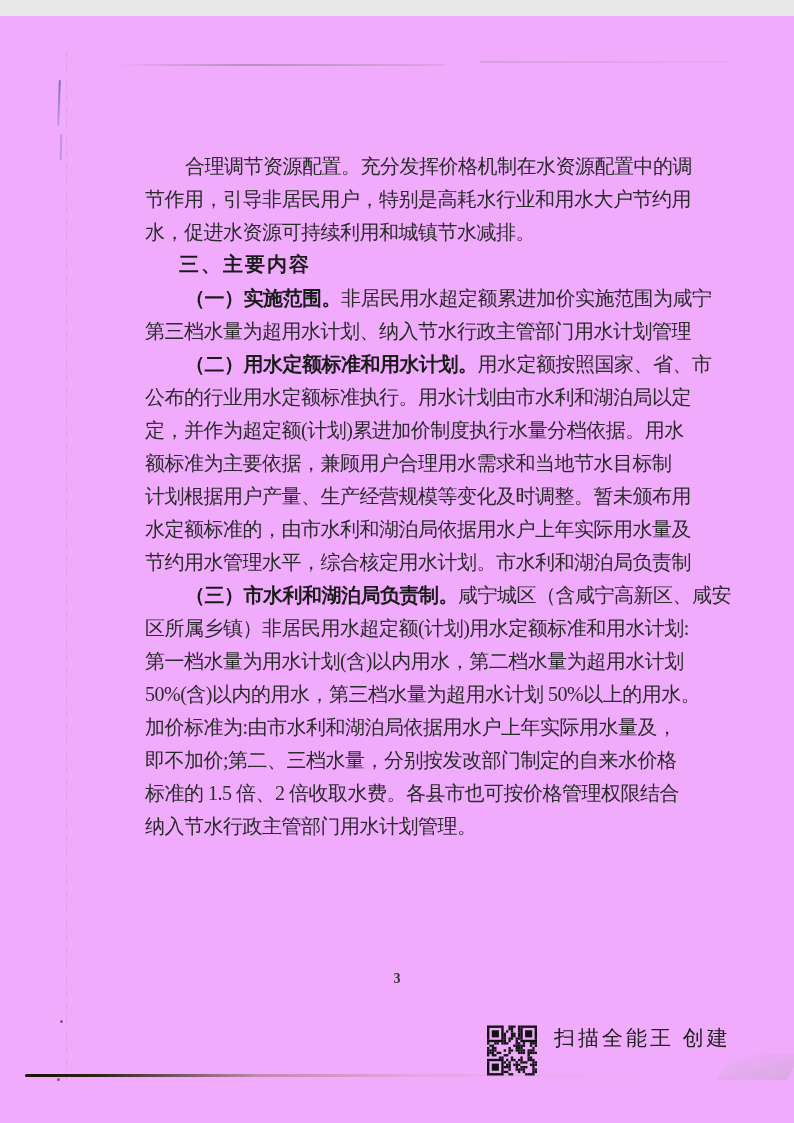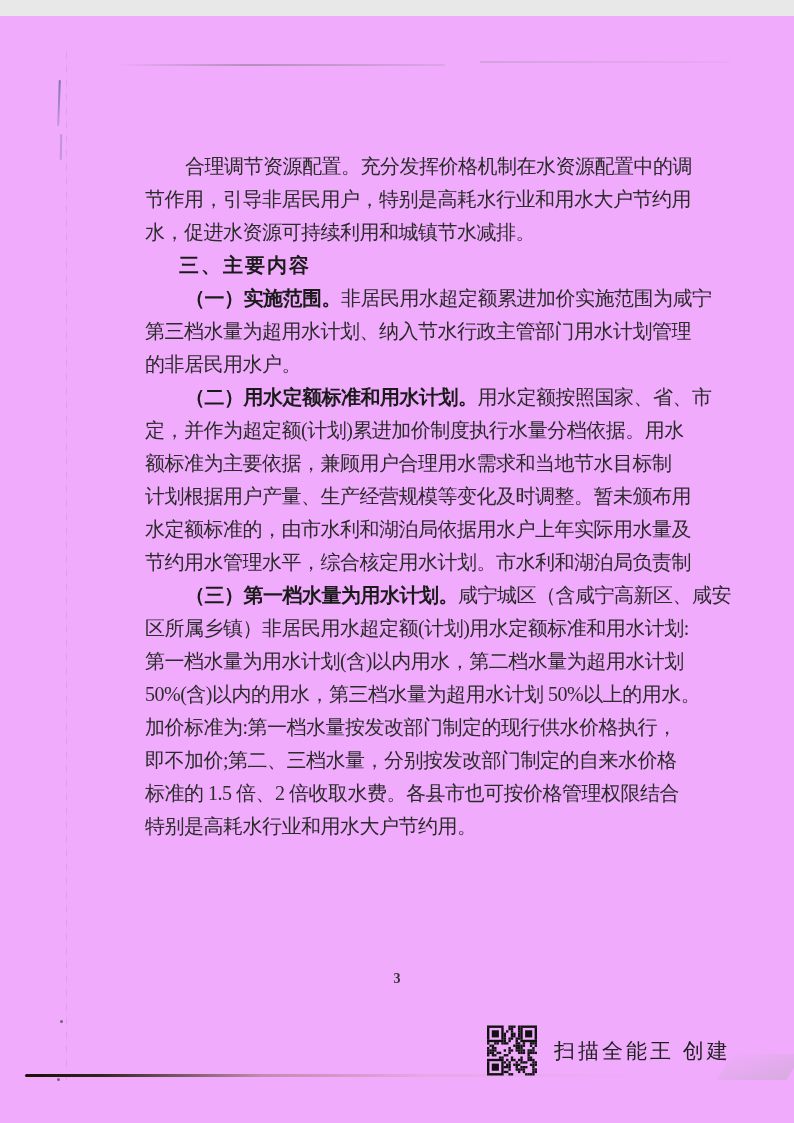--- a/index.html
+++ b/index.html
@@ -18,32 +18,32 @@
     width:545px;
     font-size:20px;
     line-height:33px;
     letter-spacing:-0.5px;
     color:#2b2b2b;
     text-align:justify;
   }
   .line { white-space:nowrap; height:33px; }
   .line.indent { padding-left:40px; }
   .seg.bold { font-weight:700; color:#1a1a1a; }
-  .line.heading { font-family:Liberation Serif, serif; font-weight:700; color:#111; letter-spacing:2px; padding-left:34px; }
+  .line.heading { font-family:Liberation Mono, monospace; font-weight:700; color:#111; letter-spacing:2px; padding-left:34px; }
   
   .page-number {
     position:absolute; left:0; right:0; top:955px;
     text-align:center;
     font-size:14px; font-weight:700; color:#333;
     font-family:"Liberation Serif", serif;
   }
   
   .watermark {
     position:absolute; left:487px; top:1008px;
-    display:flex; align-items:center;
+    display:flex; 
   }
   .qr { width:50px; height:53px; display:block; }
   .wm-label {
     margin-left:17px;
     font-size:21px; color:#1f1f1f;
     font-family:"Liberation Sans", sans-serif;
     letter-spacing:3px;
     white-space:nowrap;
   }
   
@@ -100,35 +100,35 @@
   <div class="speck" style="left:60px; top:1004px;"></div>
   <div class="speck" style="left:57px; top:1062px;"></div>
 
   <div class="doc-text" id="doc-text">
       <div class="line indent"><span class="seg">合理调节资源配置。充分发挥价格机制在水资源配置中的调</span></div>
       <div class="line"><span class="seg">节作用，引导非居民用户，特别是高耗水行业和用水大户节约用</span></div>
       <div class="line"><span class="seg">水，促进水资源可持续利用和城镇节水减排。</span></div>
       <div class="line indent heading"><span class="seg bold">三、主要内容</span></div>
       <div class="line indent"><span class="seg bold">（一）实施范围。</span><span class="seg">非居民用水超定额累进加价实施范围为咸宁</span></div>
       <div class="line"><span class="seg">第三档水量为超用水计划、纳入节水行政主管部门用水计划管理</span></div>
-      <div class="line"><span class="seg">的非居民用水户。</span></div>
       <div class="line indent"><span class="seg bold">（二）用水定额标准和用水计划。</span><span class="seg">用水定额按照国家、省、市</span></div>
+      <div class="line"><span class="seg">公布的行业用水定额标准执行。用水计划由市水利和湖泊局以定</span></div>
       <div class="line"><span class="seg">定，并作为超定额(计划)累进加价制度执行水量分档依据。用水</span></div>
       <div class="line"><span class="seg">额标准为主要依据，兼顾用户合理用水需求和当地节水目标制</span></div>
       <div class="line"><span class="seg">计划根据用户产量、生产经营规模等变化及时调整。暂未颁布用</span></div>
       <div class="line"><span class="seg">水定额标准的，由市水利和湖泊局依据用水户上年实际用水量及</span></div>
       <div class="line"><span class="seg">节约用水管理水平，综合核定用水计划。市水利和湖泊局负责制</span></div>
-      <div class="line indent"><span class="seg bold">（三）第一档水量为用水计划。</span><span class="seg">咸宁城区（含咸宁高新区、咸安</span></div>
+      <div class="line indent"><span class="seg bold">（三）市水利和湖泊局负责制。</span><span class="seg">咸宁城区（含咸宁高新区、咸安</span></div>
       <div class="line"><span class="seg">区所属乡镇）非居民用水超定额(计划)用水定额标准和用水计划:</span></div>
       <div class="line"><span class="seg">第一档水量为用水计划(含)以内用水，第二档水量为超用水计划</span></div>
       <div class="line"><span class="seg">50%(含)以内的用水，第三档水量为超用水计划 50%以上的用水。</span></div>
-      <div class="line"><span class="seg">加价标准为:第一档水量按发改部门制定的现行供水价格执行，</span></div>
+      <div class="line"><span class="seg">加价标准为:由市水利和湖泊局依据用水户上年实际用水量及，</span></div>
       <div class="line"><span class="seg">即不加价;第二、三档水量，分别按发改部门制定的自来水价格</span></div>
       <div class="line"><span class="seg">标准的 1.5 倍、2 倍收取水费。各县市也可按价格管理权限结合</span></div>
-      <div class="line"><span class="seg">特别是高耗水行业和用水大户节约用。</span></div>
+      <div class="line"><span class="seg">纳入节水行政主管部门用水计划管理。</span></div>
     </div>
 
   <div class="page-number">3</div>
 
   <div class="watermark">
     <svg class="qr" id="qr" viewBox="0 0 21 21">
         <rect x="0" y="0" width="7" height="1" fill="#111"></rect>
         <rect x="0" y="6" width="7" height="1" fill="#111"></rect>
         <rect x="0" y="1" width="1" height="5" fill="#111"></rect>
         <rect x="6" y="1" width="1" height="5" fill="#111"></rect>

